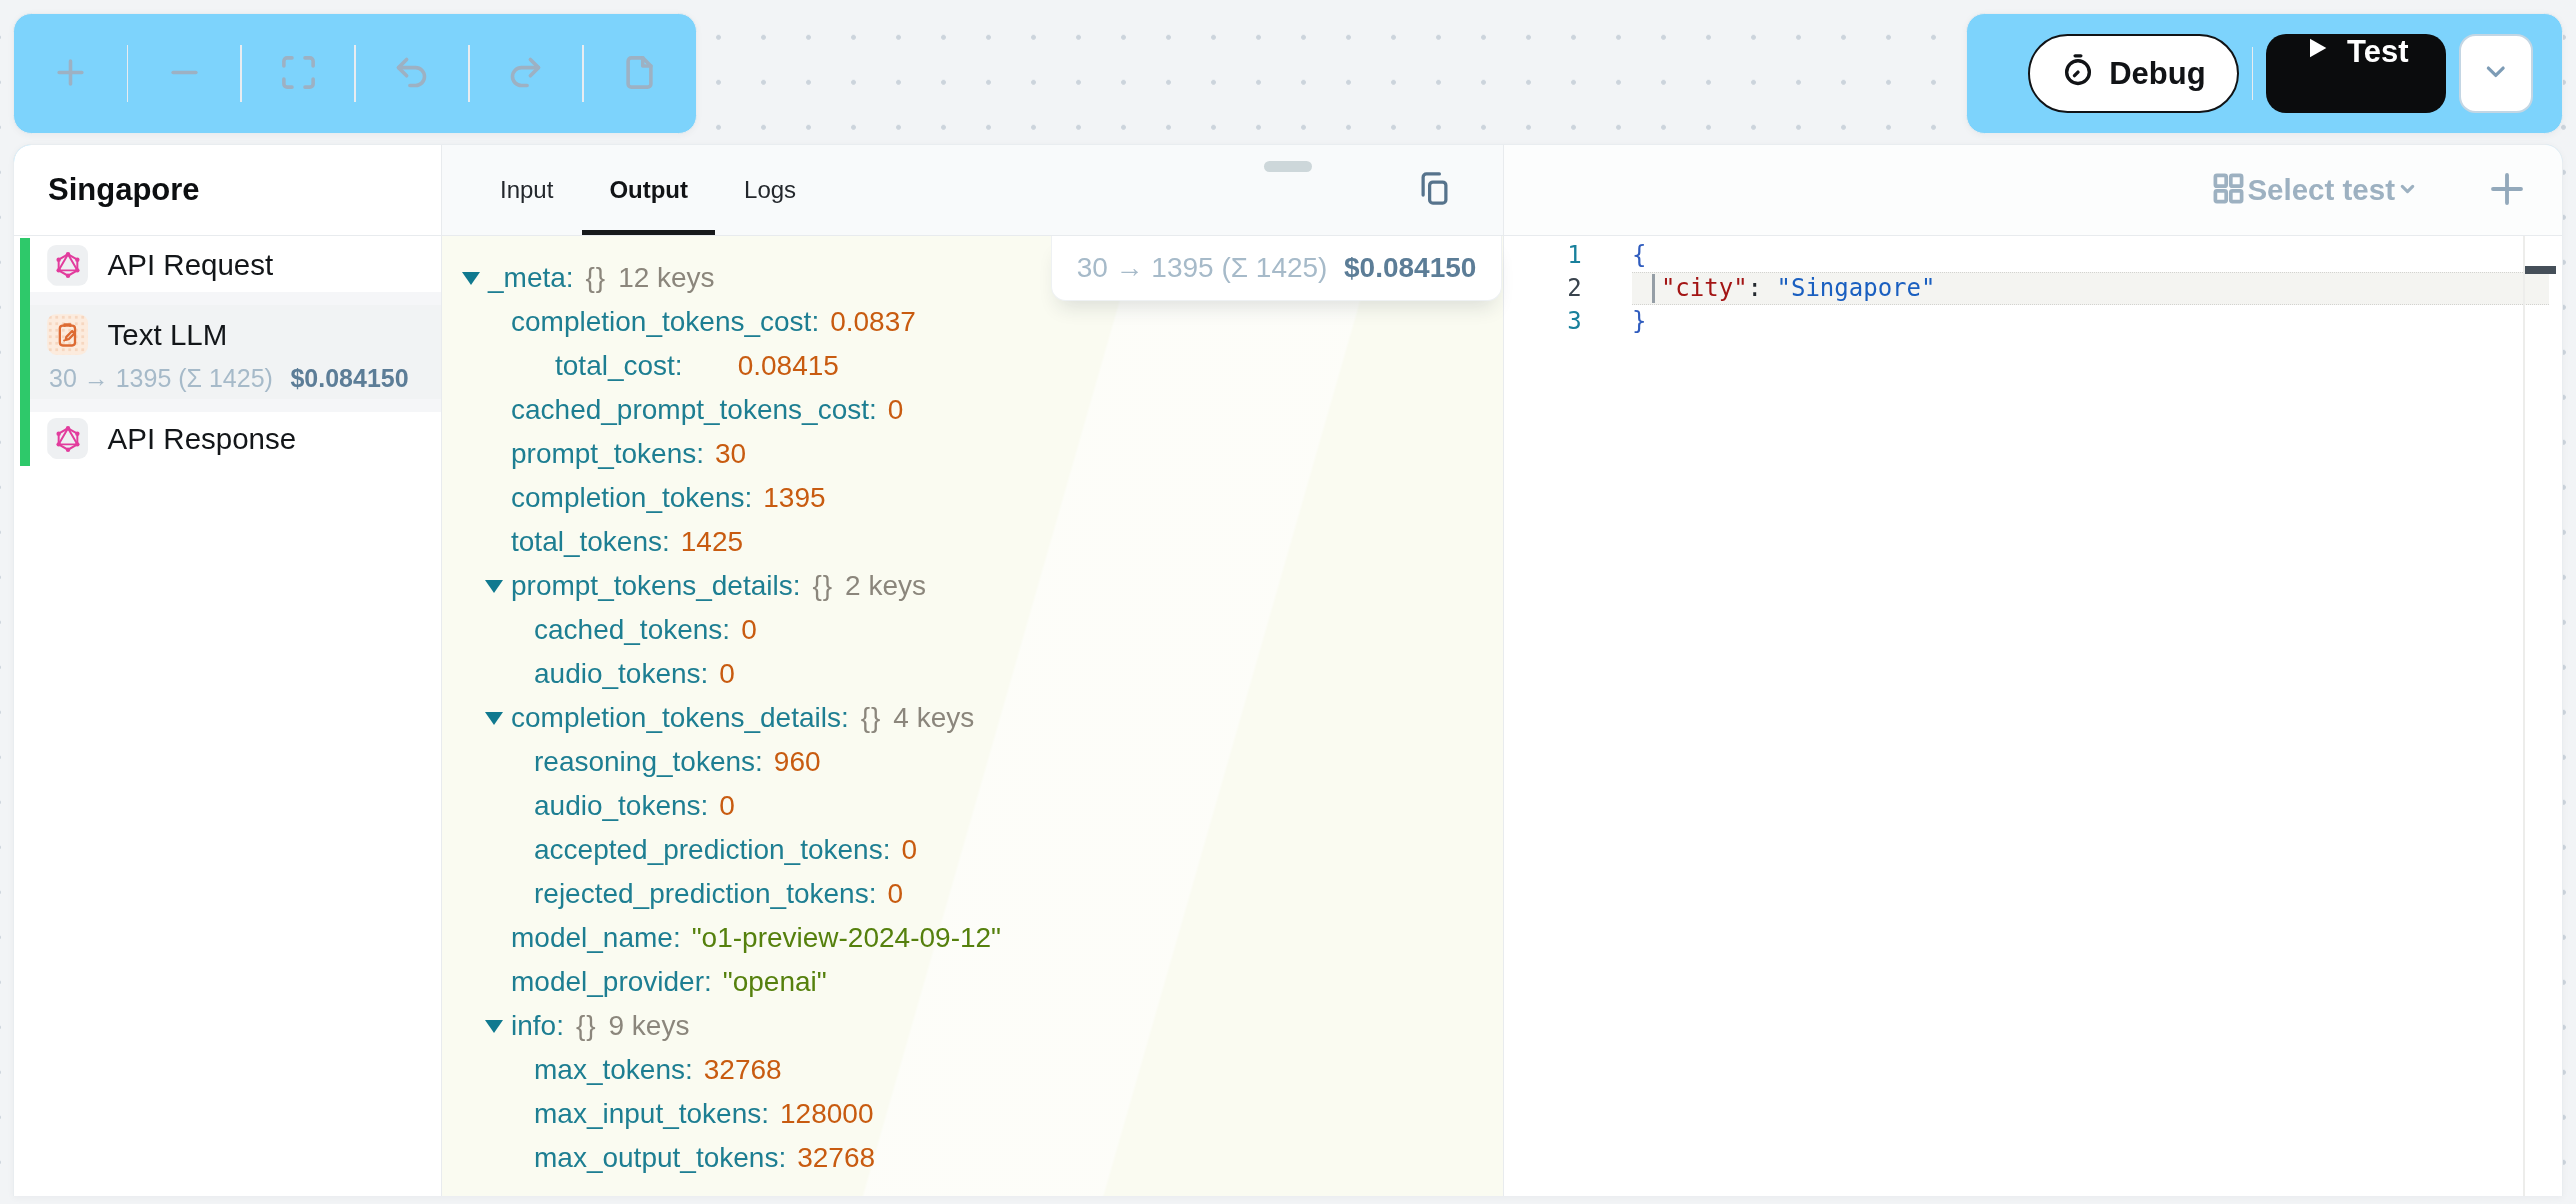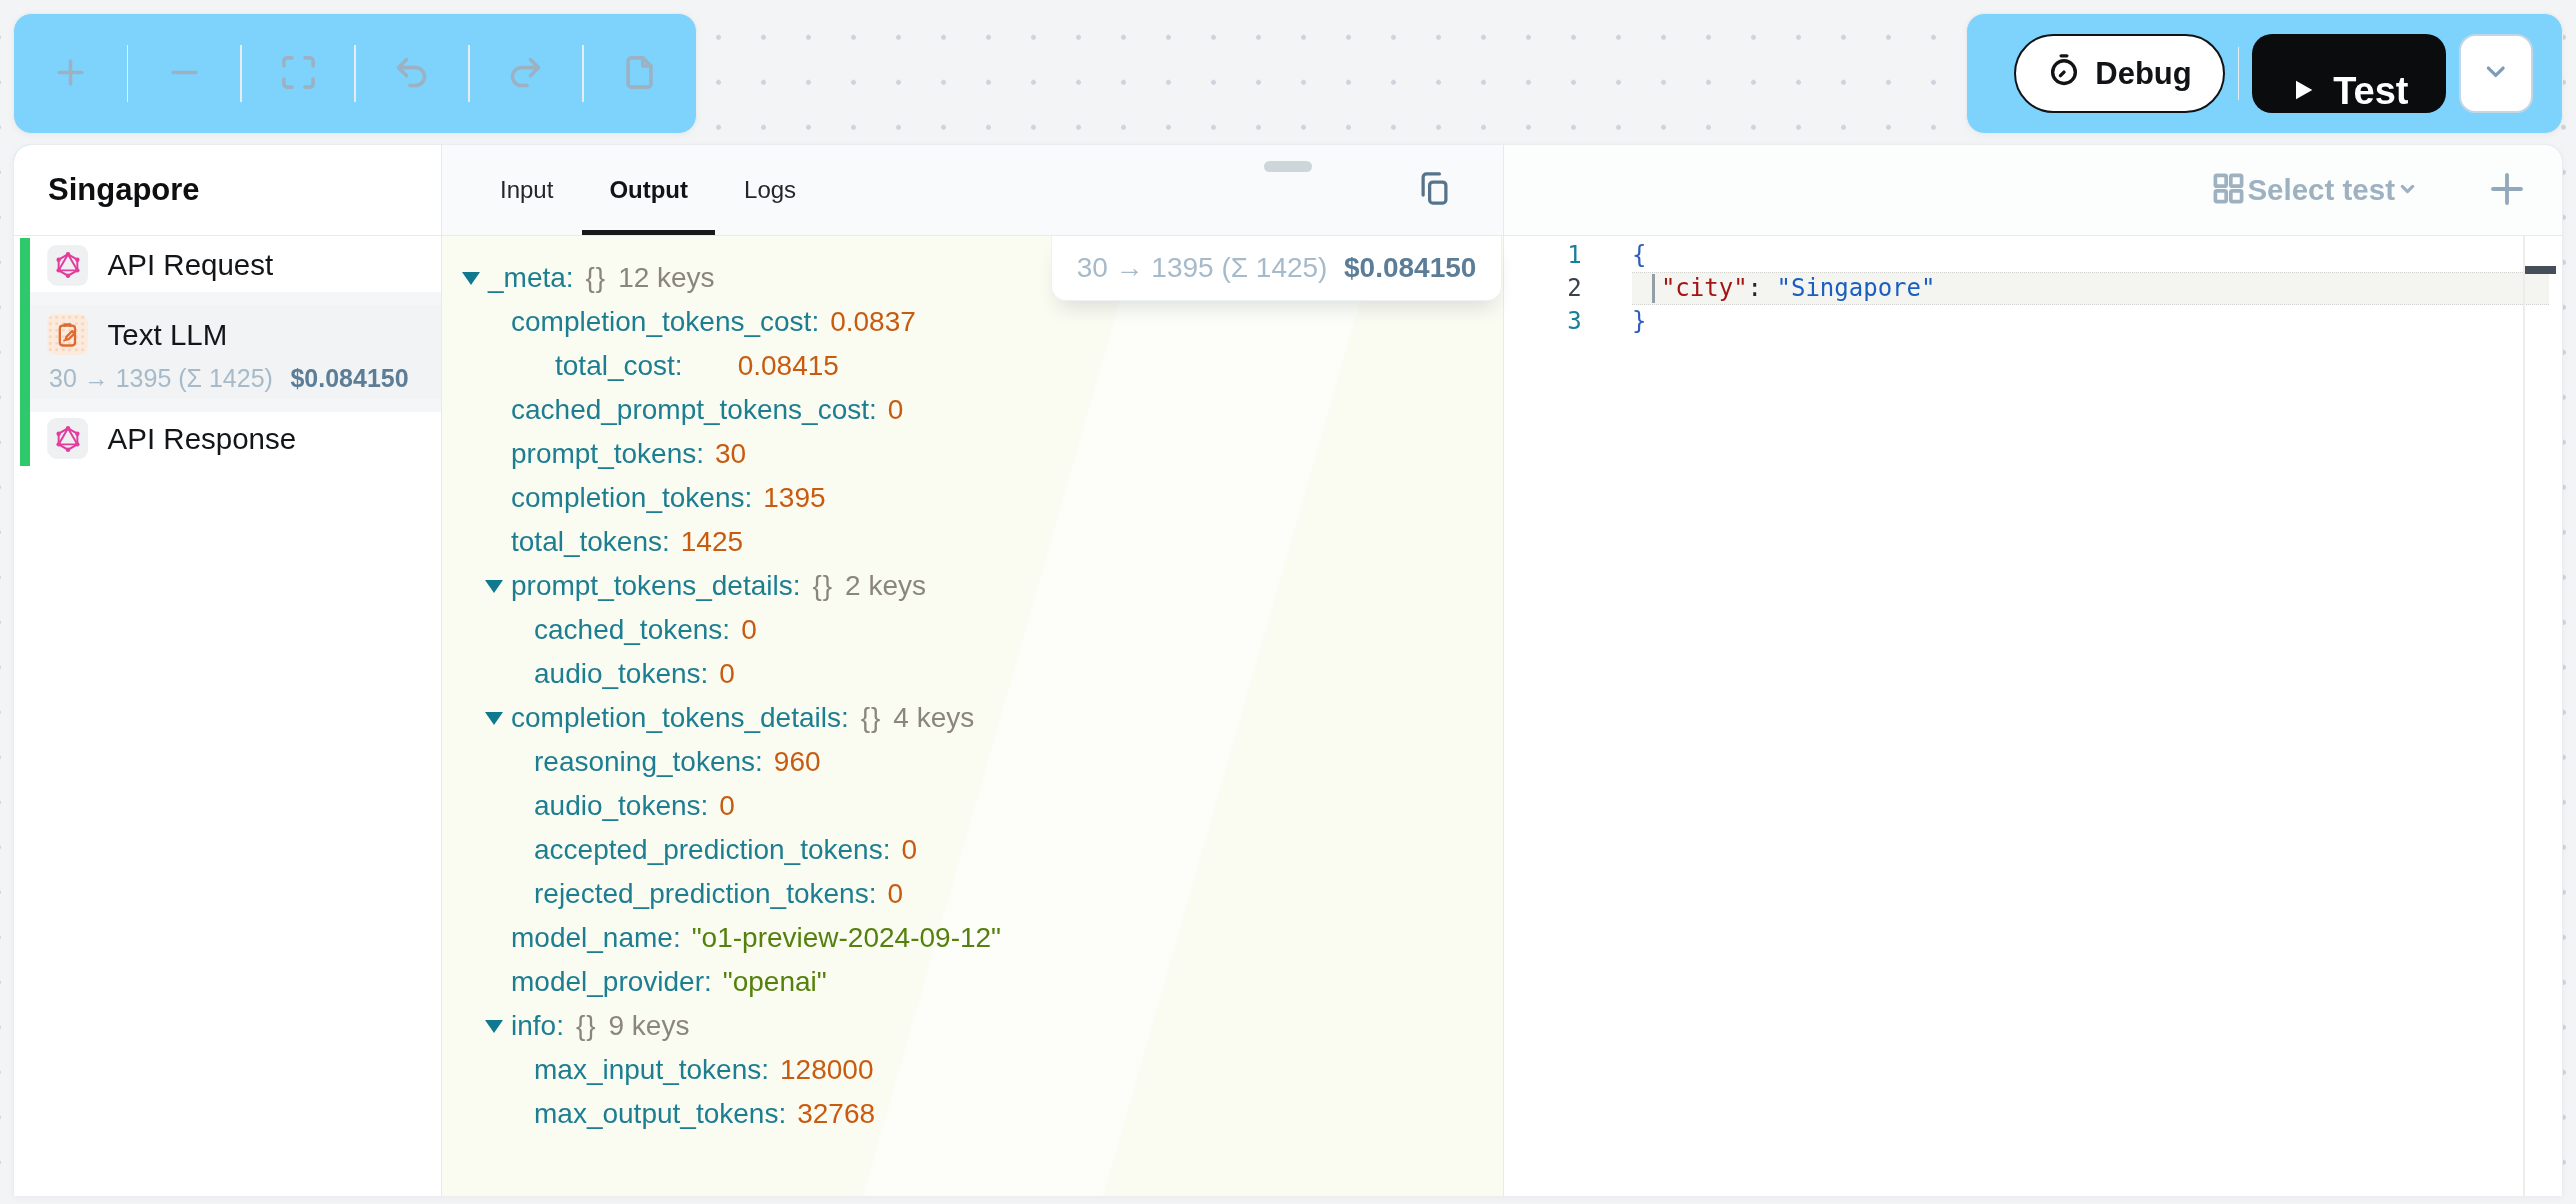--- a/index.html
+++ b/index.html
@@ -29,22 +29,22 @@
   .actions { right:13px; top:13px; width:597px; height:121px; display:flex; align-items:center; justify-content:flex-end; gap:13px; padding:0 29.5px; }
   .btn-debug {
     height:79px; border:2.8px solid #111316; border-radius:40px; background:#fff;
     display:flex; align-items:center; gap:14px; padding:0 31px;
     font-size:31px; font-weight:600; color:#111316; cursor:pointer; font-family:inherit;
   }
   .btn-debug svg { width:34px; height:34px; stroke:#111316; fill:none; stroke-width:2.4; stroke-linecap:round; stroke-linejoin:round; }
   .act-sep { width:1.8px; height:53px; background:#e8ecef; }
   .btn-test {
     height:79px; border:none; border-radius:20px; background:#0b0c0d; color:#fff;
-    display:flex; align-items:flex-end; gap:15.7px; padding:0 37px;
-    font-size:38px; font-weight:600; cursor:pointer; font-family:inherit;
+    display:flex; align-items:flex-start; gap:15.7px; padding:0 37px;
+    font-size:31px; font-weight:600; cursor:pointer; font-family:inherit;
   }
   .btn-test svg { width:28px; height:28px; fill:#fff; }
   .btn-caret {
     width:74px; height:79px; border:2.3px solid #c3d6e4; border-radius:16.6px; background:#fff;
     display:flex; align-items:center; justify-content:center; cursor:pointer;
   }
   .btn-caret svg { width:29.5px; height:29.5px; stroke:#7d9cb6; fill:none; stroke-width:2.6; stroke-linecap:round; stroke-linejoin:round; }
   
   .main-card {
     left:13px; top:144px; width:2550px; height:1052px;
@@ -292,20 +292,21 @@
         <div class="tree-row" style="padding-left: 66px;"><span class="tree-spacer"></span><span class="tree-key">cached_tokens:</span><span class="tree-num">0</span></div>
         <div class="tree-row" style="padding-left: 66px;"><span class="tree-spacer"></span><span class="tree-key">audio_tokens:</span><span class="tree-num">0</span></div>
         <div class="tree-row" style="padding-left: 43px;"><span class="tree-arrow"></span><span class="tree-key">completion_tokens_details:</span><span class="tree-badge">{}</span><span class="tree-meta">4 keys</span></div>
         <div class="tree-row" style="padding-left: 66px;"><span class="tree-spacer"></span><span class="tree-key">reasoning_tokens:</span><span class="tree-num">960</span></div>
         <div class="tree-row" style="padding-left: 66px;"><span class="tree-spacer"></span><span class="tree-key">audio_tokens:</span><span class="tree-num">0</span></div>
         <div class="tree-row" style="padding-left: 66px;"><span class="tree-spacer"></span><span class="tree-key">accepted_prediction_tokens:</span><span class="tree-num">0</span></div>
         <div class="tree-row" style="padding-left: 66px;"><span class="tree-spacer"></span><span class="tree-key">rejected_prediction_tokens:</span><span class="tree-num">0</span></div>
         <div class="tree-row" style="padding-left: 43px;"><span class="tree-spacer"></span><span class="tree-key">model_name:</span><span class="tree-str">"o1-preview-2024-09-12"</span></div>
         <div class="tree-row" style="padding-left: 43px;"><span class="tree-spacer"></span><span class="tree-key">model_provider:</span><span class="tree-str">"openai"</span></div>
         <div class="tree-row" style="padding-left: 43px;"><span class="tree-arrow"></span><span class="tree-key">info:</span><span class="tree-badge">{}</span><span class="tree-meta">9 keys</span></div>
+        <div class="tree-row" style="padding-left: 66px;"><span class="tree-spacer"></span><span class="tree-key">max_tokens:</span><span class="tree-num">32768</span></div>
         <div class="tree-row" style="padding-left: 66px;"><span class="tree-spacer"></span><span class="tree-key">max_input_tokens:</span><span class="tree-num">128000</span></div>
         <div class="tree-row" style="padding-left: 66px;"><span class="tree-spacer"></span><span class="tree-key">max_output_tokens:</span><span class="tree-num">32768</span></div>
       </div>
   </div>
 
   <div class="right-panel">
     <div class="right-header">
       <div class="rh-spacer"></div>
       <div class="select-test">
         <span><svg class="grid" viewBox="0 0 24 24">

